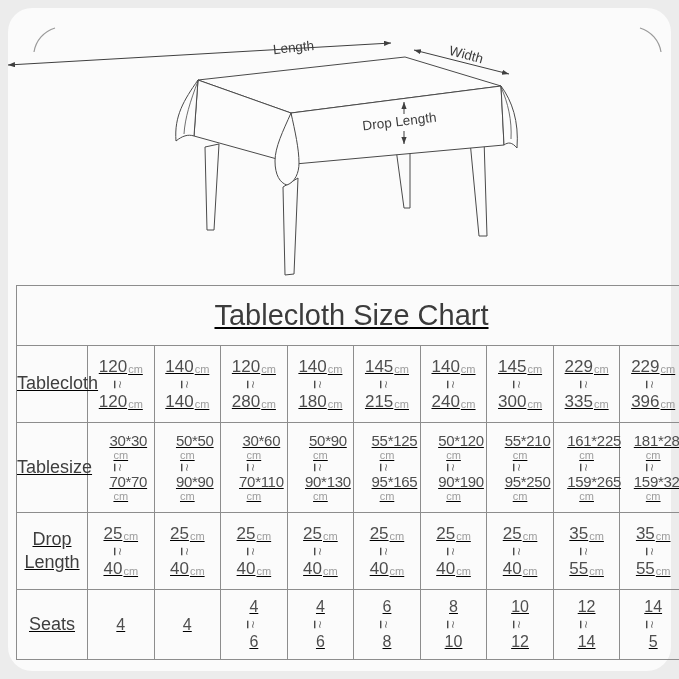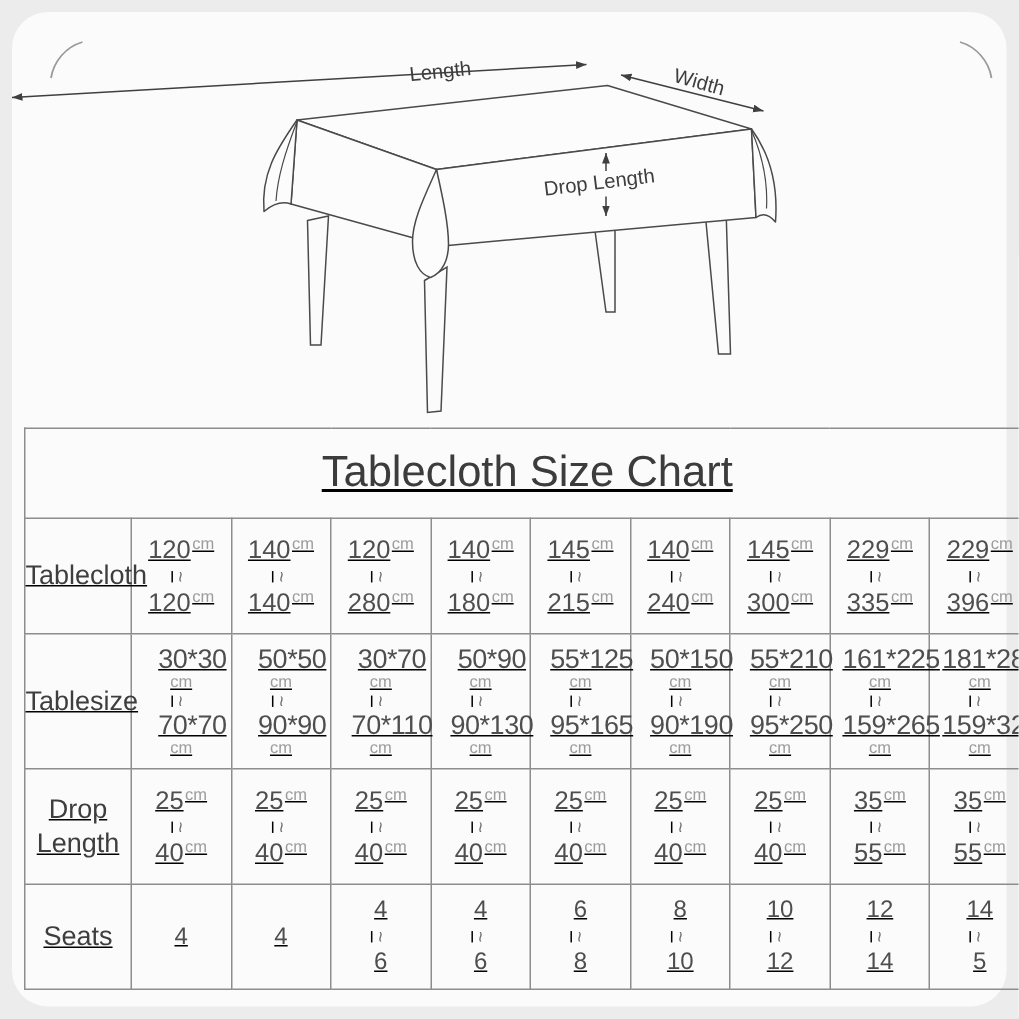--- a/index.html
+++ b/index.html
@@ -13,23 +13,23 @@
   table.chart td{border:1px solid #8d8d8d;text-align:center;vertical-align:middle;padding:0;}
   td.title-cell{height:59px;font-size:29px;color:#3c3c3c;}
   tr.r-cloth td{height:76px;}
   tr.r-size td{height:89px;}
   tr.r-drop td{height:76px;}
   tr.r-seats td{height:69px;}
   col.c0{width:71px;}
   .lab{font-size:18px;color:#3e3e3e;line-height:1.3;}
   .cell{display:flex;flex-direction:column;align-items:center;justify-content:center;gap:3px;}
   .cell.cs{gap:1px;}
-  .ln{display:flex;align-items:flex-start;justify-content:center;line-height:1.05;}
+  .ln{display:flex;align-items:flex-end;justify-content:center;line-height:1.05;}
   .v{font-size:17px;color:#4e4e4e;}
-  tr.r-size .v{font-size:18px;letter-spacing:-0.3px;margin-left:15px;}
+  tr.r-size .v{font-size:15px;letter-spacing:-0.3px;margin-left:15px;}
   tr.r-seats .v{font-size:16px;}
   .u{font-size:11px;color:#9c9c9c;margin-left:1px;}
   .ub{font-size:11px;color:#9c9c9c;line-height:1;}
   .tld{font-size:13px;color:#6e6e6e;height:11px;line-height:11px;transform:rotate(90deg);}
 </style>
 </head>
 <body>
 
 <div class="stage">
   <div class="card">
@@ -236,21 +236,21 @@
                 <div class="tld">~</div>
                 <div class="ln">
                   <span class="v">90*90</span>
                 </div>
                 <div class="ub">cm</div>
               </div>
             </td>
         <td>
               <div class="cell cs">
                 <div class="ln">
-                  <span class="v">30*70</span>
+                  <span class="v">30*60</span>
                 </div>
                 <div class="ub">cm</div>
                 <div class="tld">~</div>
                 <div class="ln">
                   <span class="v">70*110</span>
                 </div>
                 <div class="ub">cm</div>
               </div>
             </td>
         <td>
@@ -275,21 +275,21 @@
                 <div class="tld">~</div>
                 <div class="ln">
                   <span class="v">95*165</span>
                 </div>
                 <div class="ub">cm</div>
               </div>
             </td>
         <td>
               <div class="cell cs">
                 <div class="ln">
-                  <span class="v">50*150</span>
+                  <span class="v">50*120</span>
                 </div>
                 <div class="ub">cm</div>
                 <div class="tld">~</div>
                 <div class="ln">
                   <span class="v">90*190</span>
                 </div>
                 <div class="ub">cm</div>
               </div>
             </td>
         <td>

